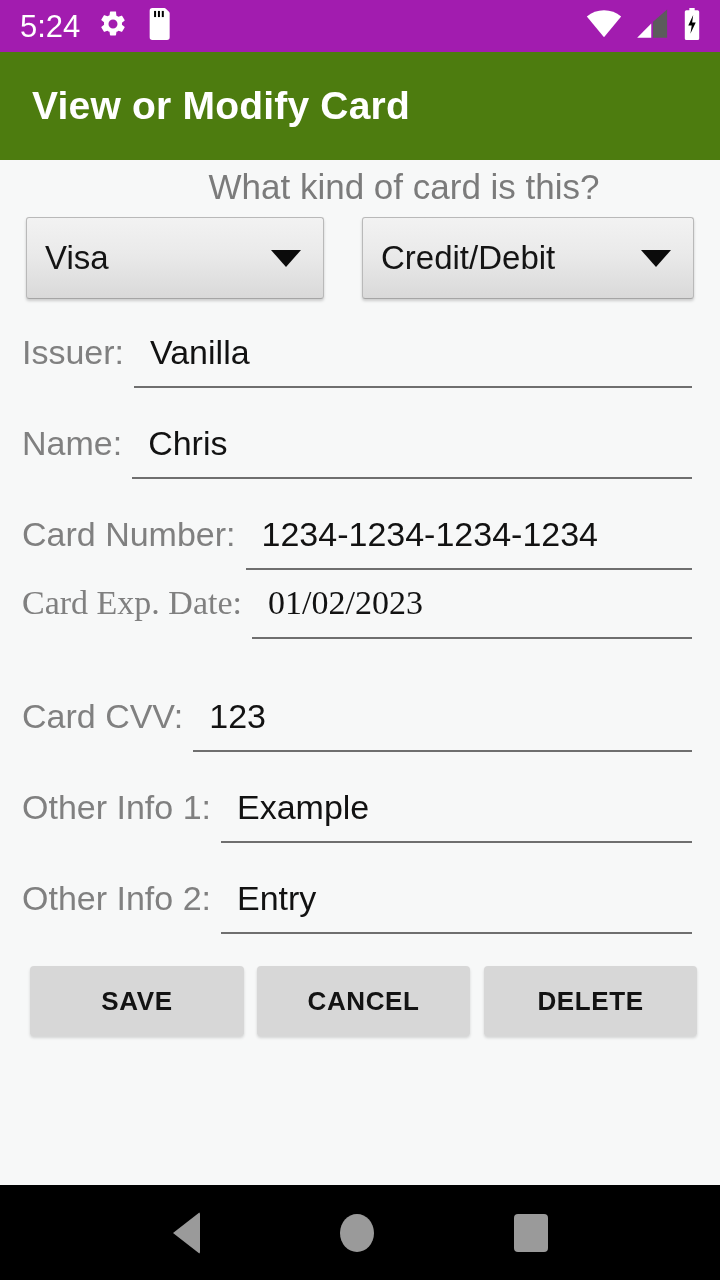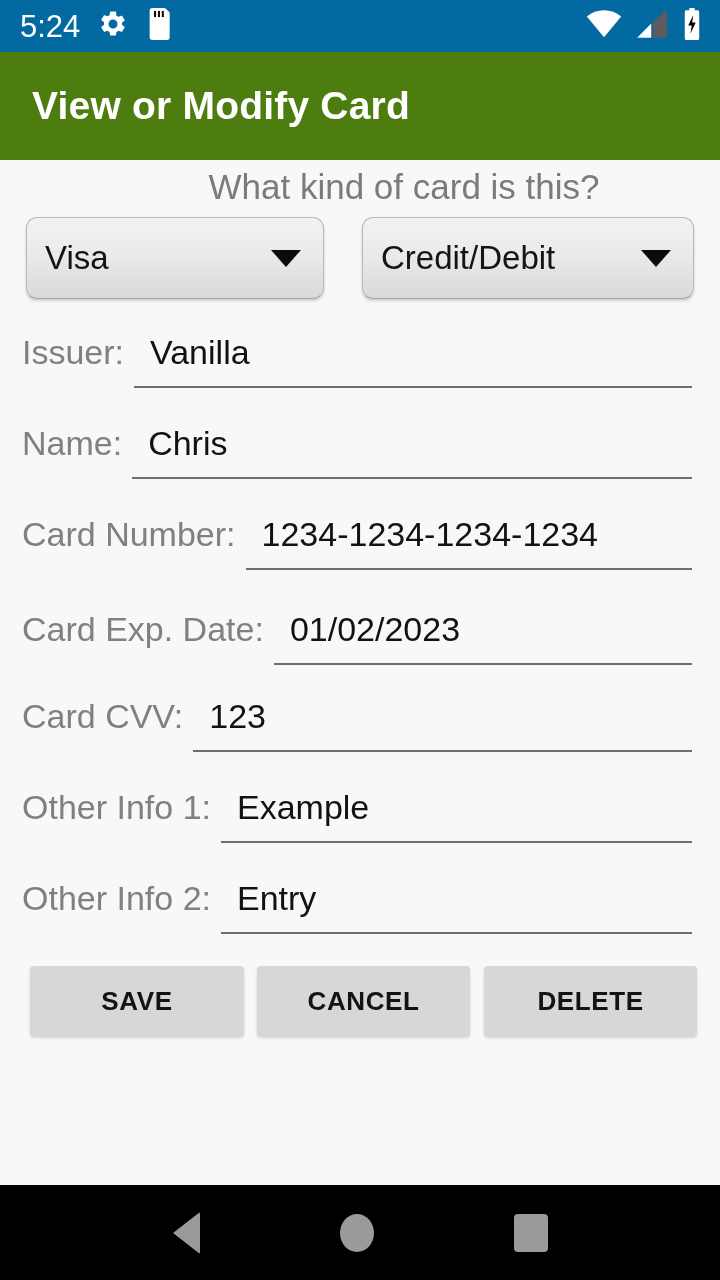--- a/index.html
+++ b/index.html
@@ -21,21 +21,21 @@
     background: #f7f8f8;
     overflow: hidden;
   }
 
   
   .status-bar {
     position: absolute;
     top: 0; left: 0;
     width: 720px;
     height: 52px;
-    background: #0369a1;
+    background: #a21caf;
     display: flex;
     align-items: center;
   }
   .status-left {
     display: flex;
     align-items: center;
     padding-left: 20px;
     gap: 18px;
   }
   .status-clock {
@@ -99,21 +99,21 @@
     height: 86px;
   }
   .spinner {
     position: absolute;
     top: 0;
     height: 82px;
     box-sizing: border-box;
     background: linear-gradient(to bottom, #f2f2f2 0%, #eaeaea 45%, #d9d9d9 100%);
     border: 1px solid #b9b9b9;
     border-bottom: 1px solid #a5a5a5;
-    border-radius: 11px;
+    border-radius: 3px;
     box-shadow: 0 2px 3px rgba(0,0,0,0.18);
     display: flex;
     align-items: center;
   }
   #spinner-card-brand { left: 26px; width: 298px; }
   #spinner-card-type  { left: 362px; width: 332px; }
   .spinner-label {
     color: #141414;
     font-size: 33px;
     padding-left: 18px;
@@ -298,21 +298,21 @@
       </span>
     </div>
 
     <div class="field" style="top:347px;">
       <span class="field-label">Card Number:</span>
       <span class="field-value-wrap">
         <span class="field-value">1234-1234-1234-1234</span>
       </span>
     </div>
 
-    <div class="field" style="top:442px;">
+    <div class="field" style="top:416px;font-family:Liberation Serif, serif;">
       <span class="field-label">Card Exp. Date:</span>
       <span class="field-value-wrap">
         <span class="field-value">01/02/2023</span>
       </span>
     </div>
 
     <div class="field" style="top:529px;">
       <span class="field-label">Card CVV:</span>
       <span class="field-value-wrap">
         <span class="field-value">123</span>

